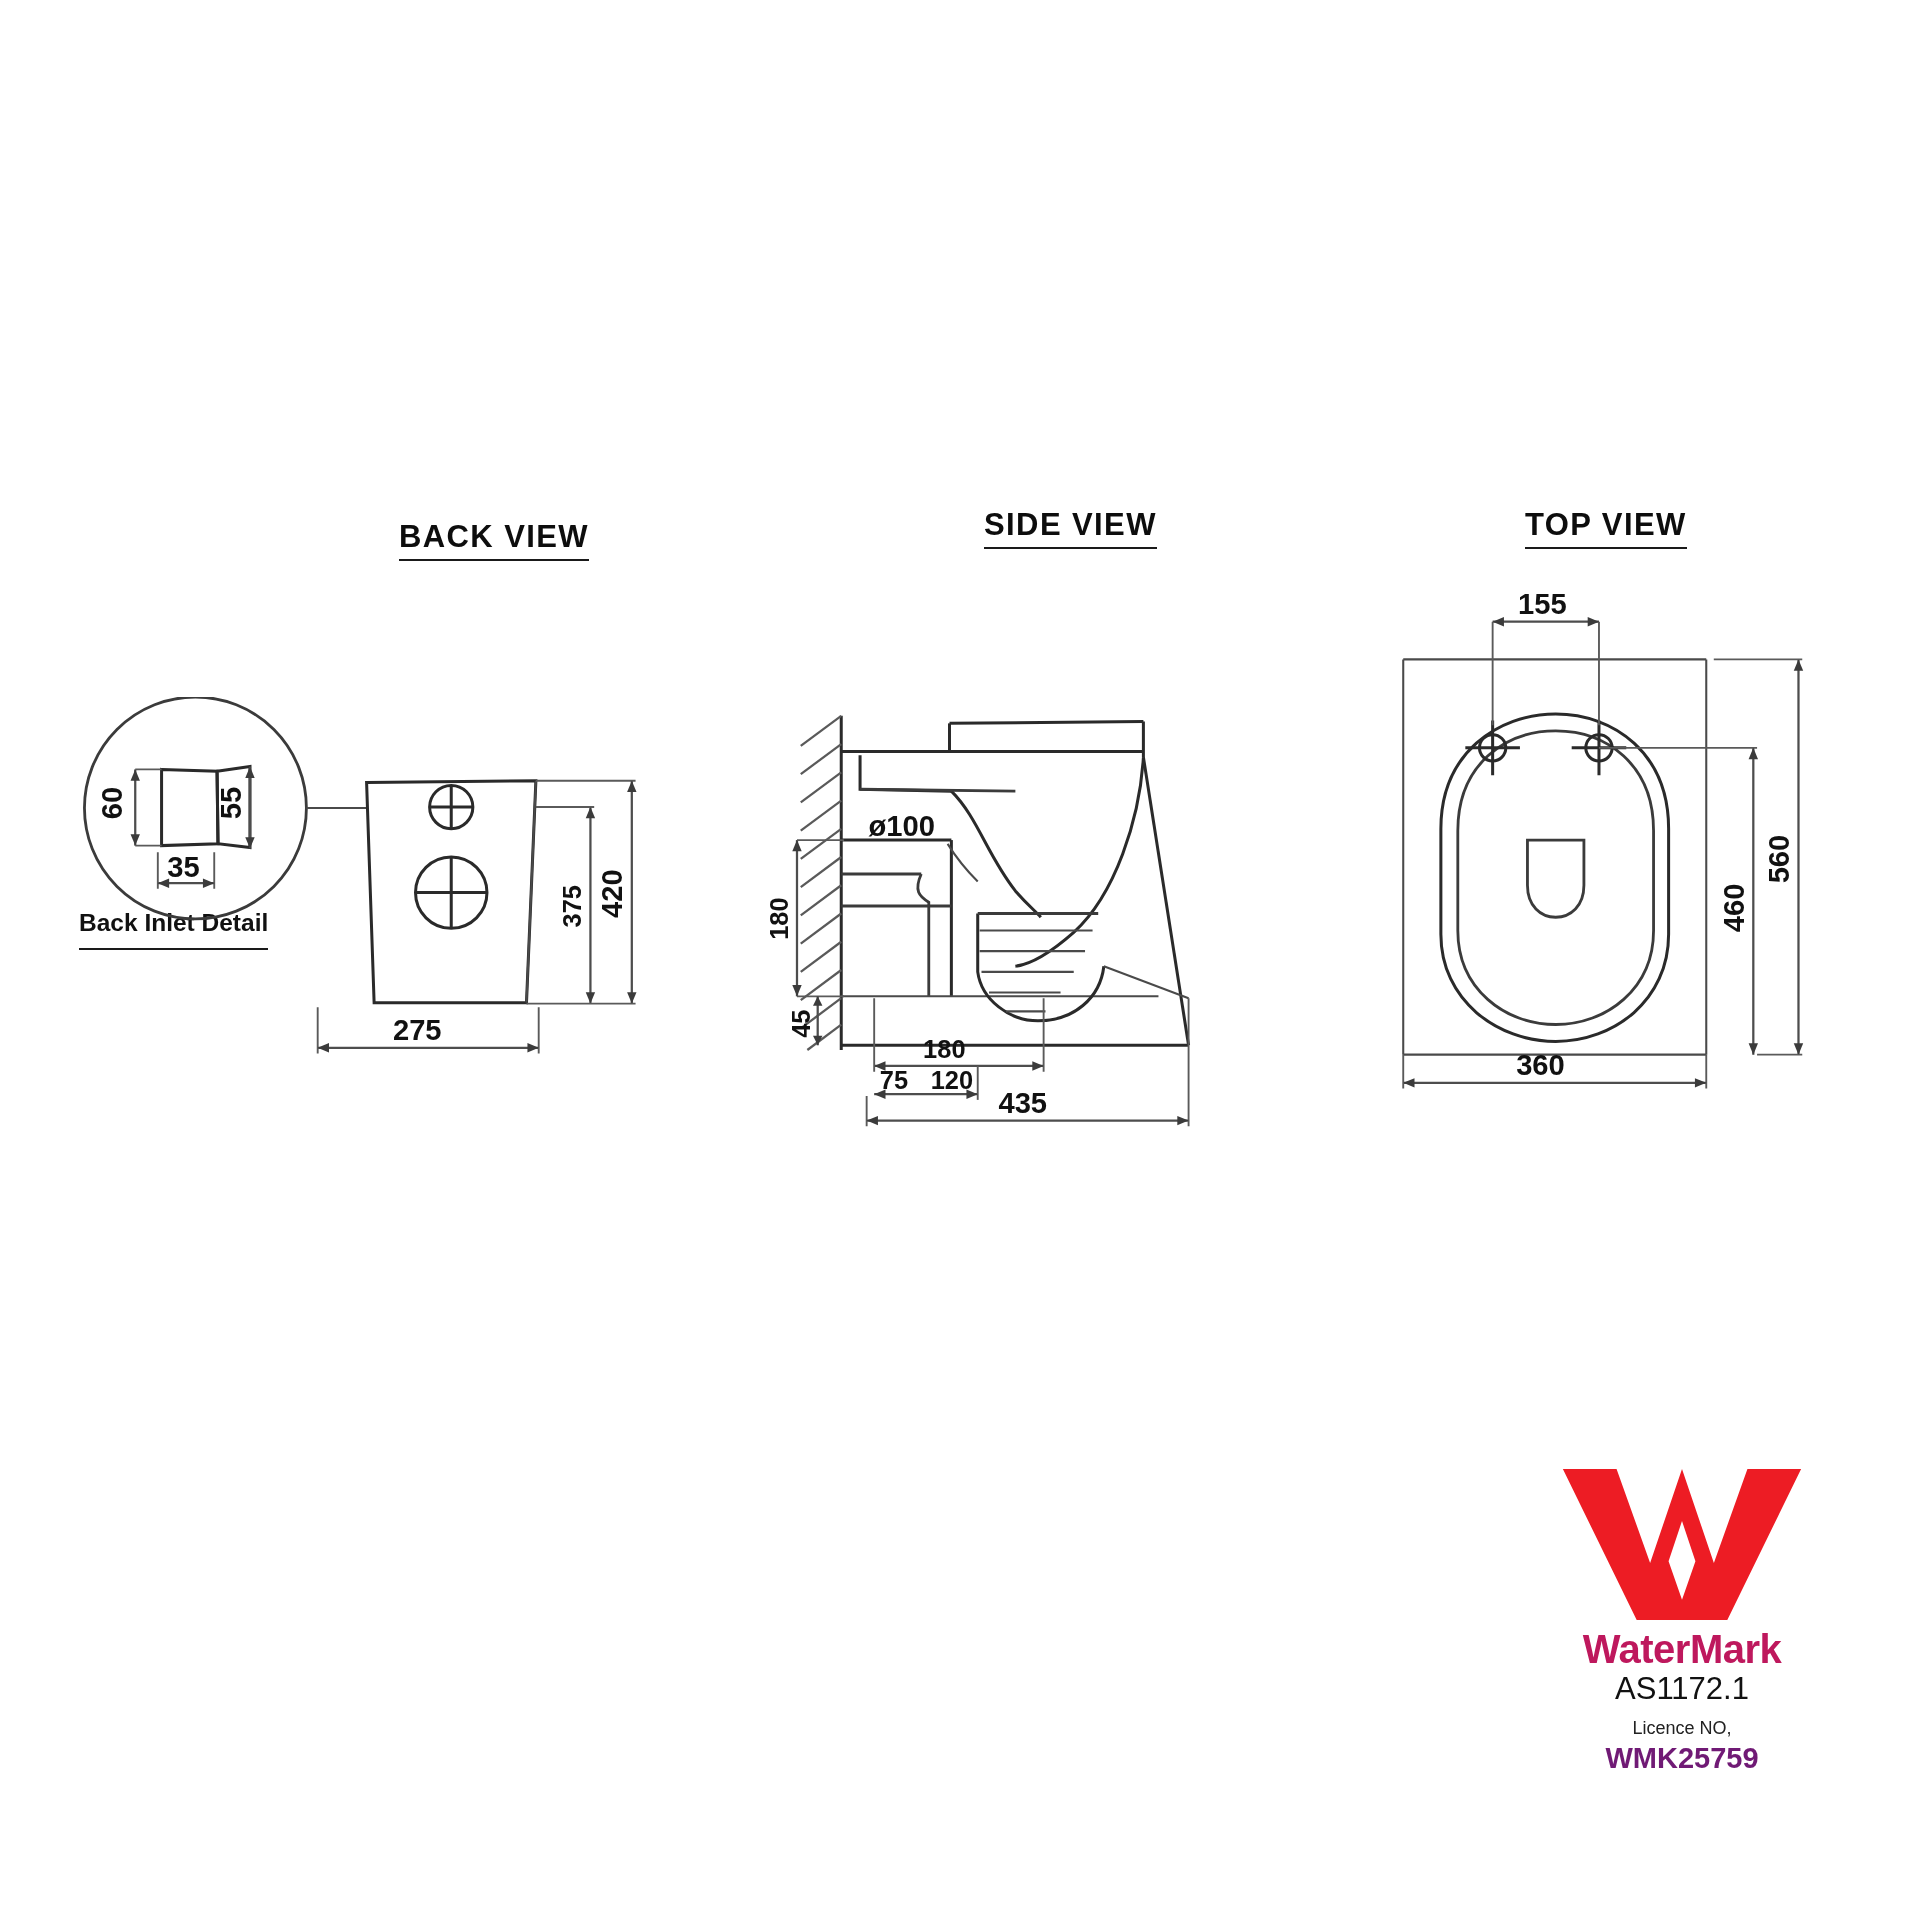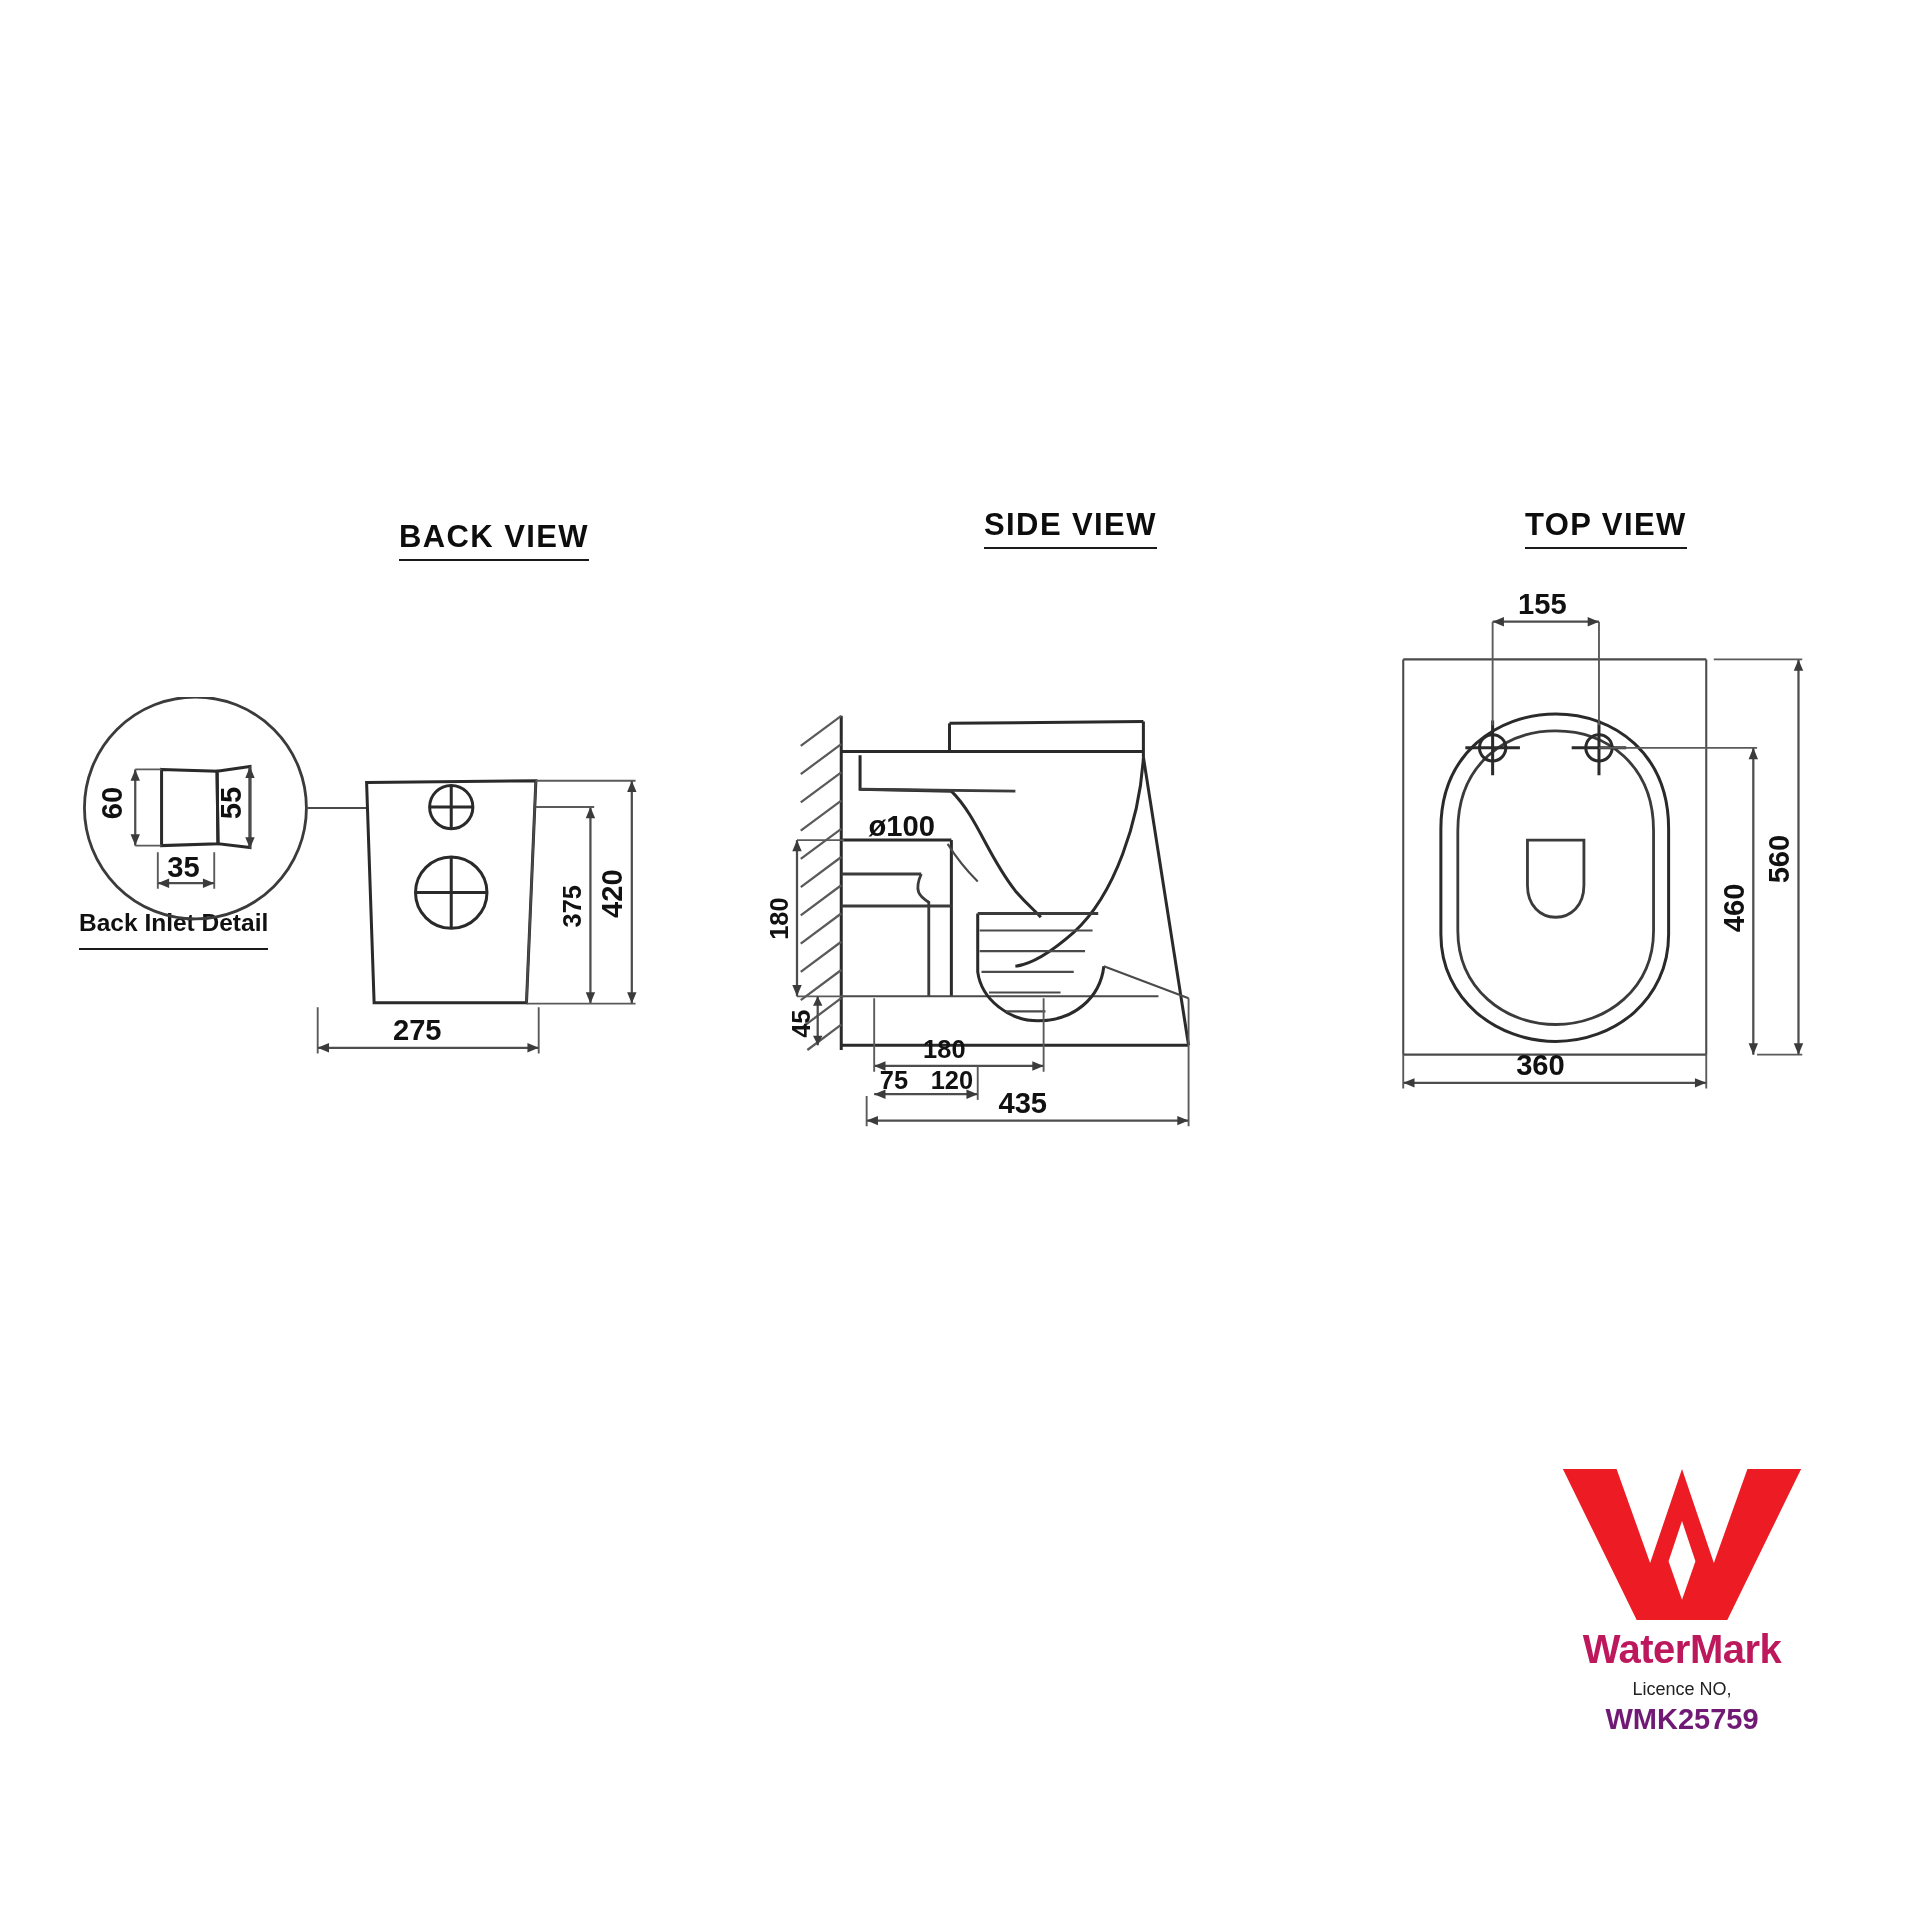--- a/index.html
+++ b/index.html
@@ -343,18 +343,19 @@
       <text class="dimtext" x="150" y="522">360</text>
     </g>
   </svg>
 
   <div id="watermark">
     <svg id="wm-logo" viewBox="0 0 300 180">
       <path fill="#ED1C24" d="M8 0 L72 0 L112 112 L150 0 L150 62 L134 110 L150 156 L150 180 L96 180 Z"></path>
       <path fill="#ED1C24" d="M292 0 L228 0 L188 112 L150 0 L150 62 L166 110 L150 156 L150 180 L204 180 Z"></path>
     </svg>
     <div class="wm-name">WaterMark</div>
+    <div class="wm-std">AS1172.1</div>
     <div class="wm-lic">Licence NO,</div>
     <div class="wm-num">WMK25759</div>
   </div>
 
 </div>
 
 
 </body></html>

